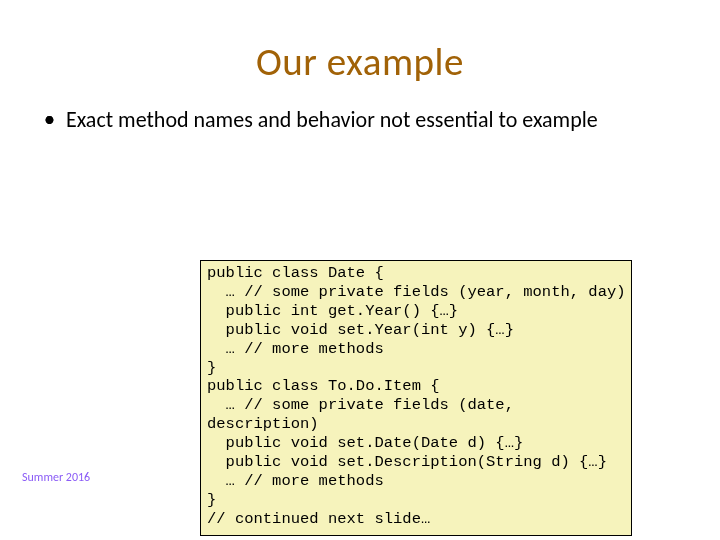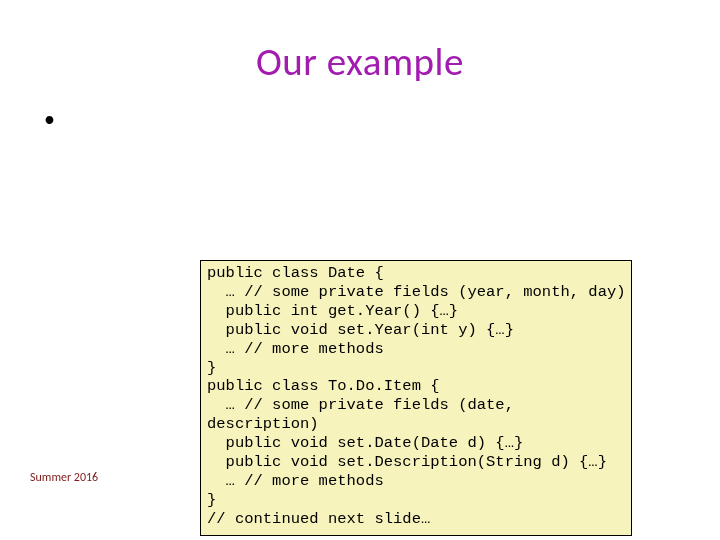--- a/index.html
+++ b/index.html
@@ -1,36 +1,37 @@
 <!DOCTYPE html>
 <html><head>
 <meta charset="utf-8">
 <style>
   * { box-sizing: border-box; margin: 0; padding: 0; }
   html, body { width: 720px; height: 540px; background: #fff; font-family: Calibri, Arial, sans-serif; color: #000; }
   .slide { width: 720px; height: 540px; position: relative; padding: 18px 28px 0 28px; }
-  .title { color: #a21caf; font-size: 39px; font-weight: 400; text-align: center; margin: 20px 0 22px 0; letter-spacing: 0.5px; }
+  .title { color: #a16207; font-size: 39px; font-weight: 400; text-align: center; margin: 20px 0 22px 0; letter-spacing: 0.5px; }
   ul.top { list-style: none; padding-left: 36px; }
   ul.top > li { position: relative; font-size: 22px; line-height: 1.18; margin-bottom: 6px; padding-left: 2px; }
   ul.top > li::before { content: "•"; position: absolute; left: -20px; top: 0; font-size: 22px; }
   ul.sub { list-style: none; padding-left: 36px; margin-top: 4px; margin-bottom: 8px; }
   ul.sub > li { position: relative; font-size: 19px; line-height: 1.22; }
   ul.sub > li::before { content: "–"; position: absolute; left: -22px; top: 0; font-size: 19px; }
   .code-box { position: absolute; left: 200px; top: 260px; width: 432px; background: #f6f3bc; border: 1px solid #000; font-family: "Courier New", monospace; font-size: 15.5px; line-height: 1.22; padding: 3px 6px 6px 6px; white-space: pre; }
-  .footer { position: absolute; left: 30px; bottom: 56px; font-size: 12px; color: #7f1d1d; margin-top: 32px; }
+  .footer { position: absolute; left: 22px; bottom: 56px; font-size: 12px; color: #8b5cf6; margin-top: 32px; }
 </style>
 </head>
 <body>
 
 <div class="slide">
   <h1 class="title">Our example</h1>
 
   <ul class="top">
     <li>
     </li>
+    <li>Exact method names and behavior not essential to example</li>
   </ul>
 
   <div class="code-box">public class Date {
   … // some private fields (year, month, day)
   public int get.Year() {…}
   public void set.Year(int y) {…}
   … // more methods
 }
 public class To.Do.Item {
   … // some private fields (date,

